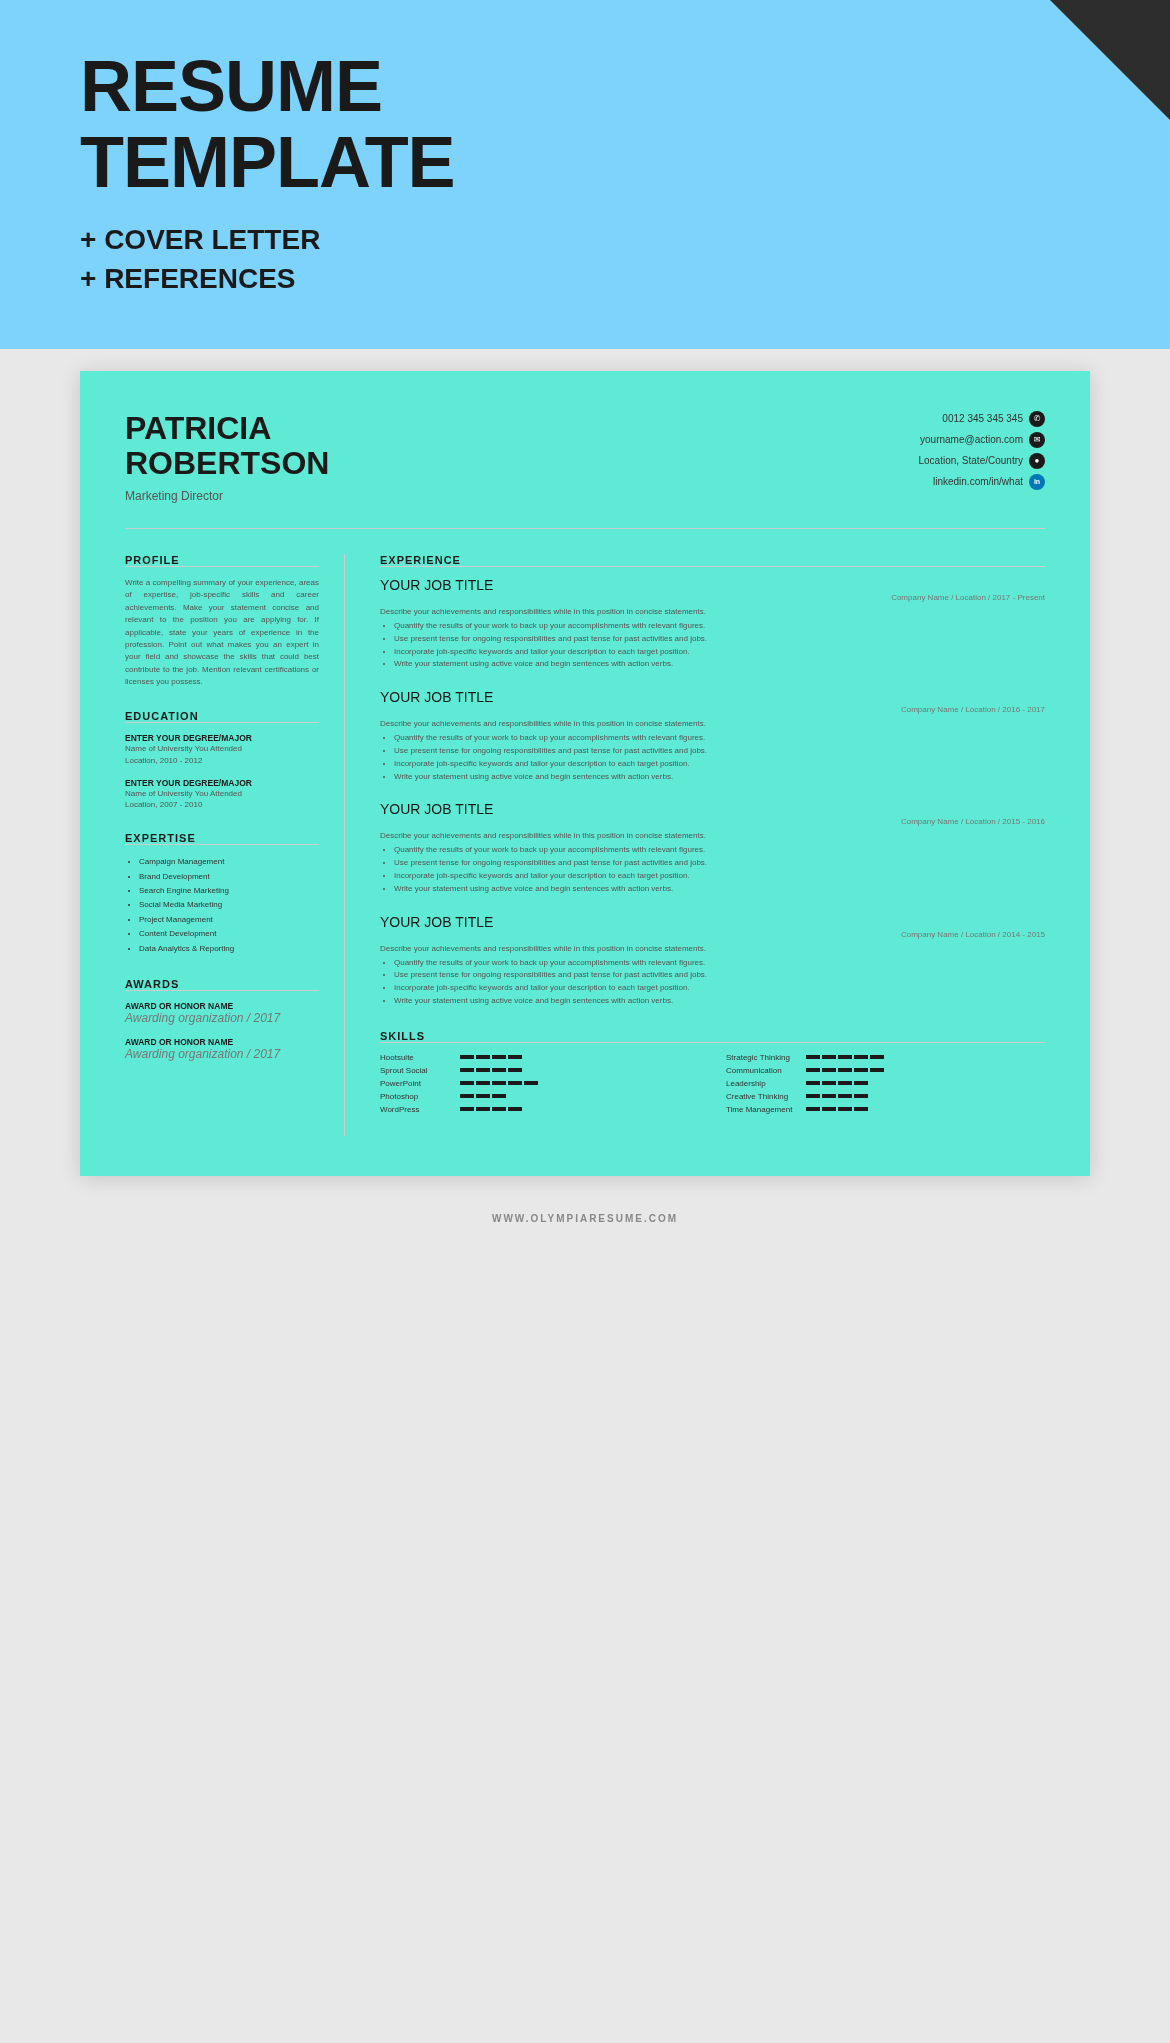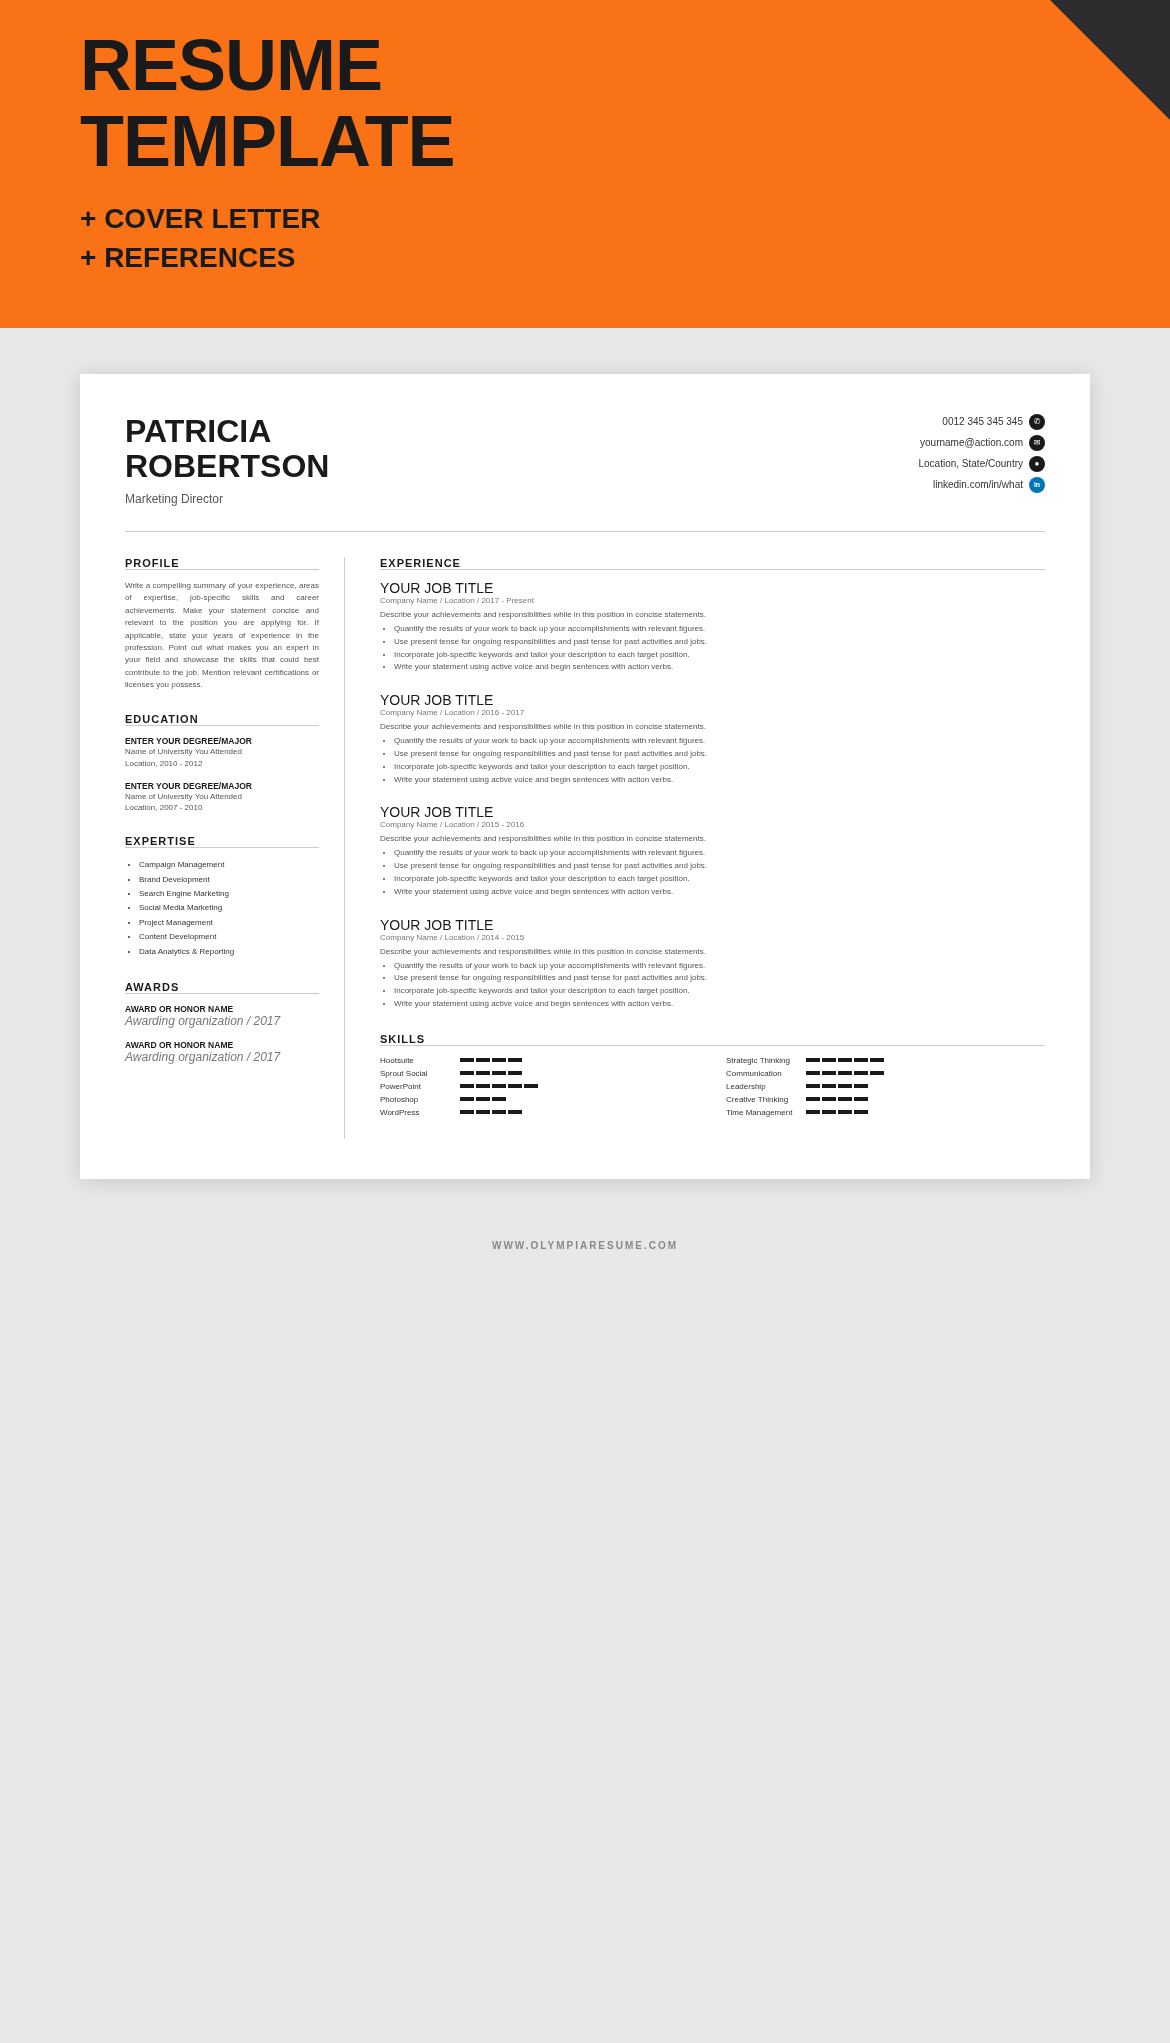--- a/index.html
+++ b/index.html
@@ -6,22 +6,22 @@
     body {
       width: 1170px;
       min-height: 2043px;
       background: #e8e8e8;
       font-family: 'Arial', sans-serif;
       position: relative;
     }
 
     
     .banner {
-      background: #f97316;
-      padding: 28px 80px 50px 80px;
+      background: #7dd3fc;
+      padding: 49px 80px 50px 80px;
       position: relative;
       overflow: hidden;
     }
 
     .banner-corner {
       position: absolute;
       top: 0;
       right: 0;
       width: 120px;
       height: 120px;
@@ -42,22 +42,22 @@
     .banner-subtitle {
       font-size: 28px;
       font-weight: 700;
       color: #1a1a1a;
       text-transform: uppercase;
       line-height: 1.4;
     }
 
     
     .resume-card {
-      background: #ffffff;
-      margin: 46px 80px;
+      background: #5eead4;
+      margin: 22px 80px;
       padding: 40px 45px;
       box-shadow: 0 2px 20px rgba(0,0,0,0.15);
     }
 
     
     .resume-header {
       display: flex;
       justify-content: space-between;
       align-items: flex-start;
       padding-bottom: 25px;
@@ -203,20 +203,21 @@
       font-size: 14px;
       font-weight: 400;
       text-transform: uppercase;
       color: #1a1a1a;
     }
 
     .exp-company {
       font-size: 8px;
       color: #777;
       margin-bottom: 5px;
+      text-align: right;
     }
 
     .exp-bullets {
       list-style: disc;
       padding-left: 14px;
       font-size: 8px;
       color: #555;
       line-height: 1.6;
     }
 

